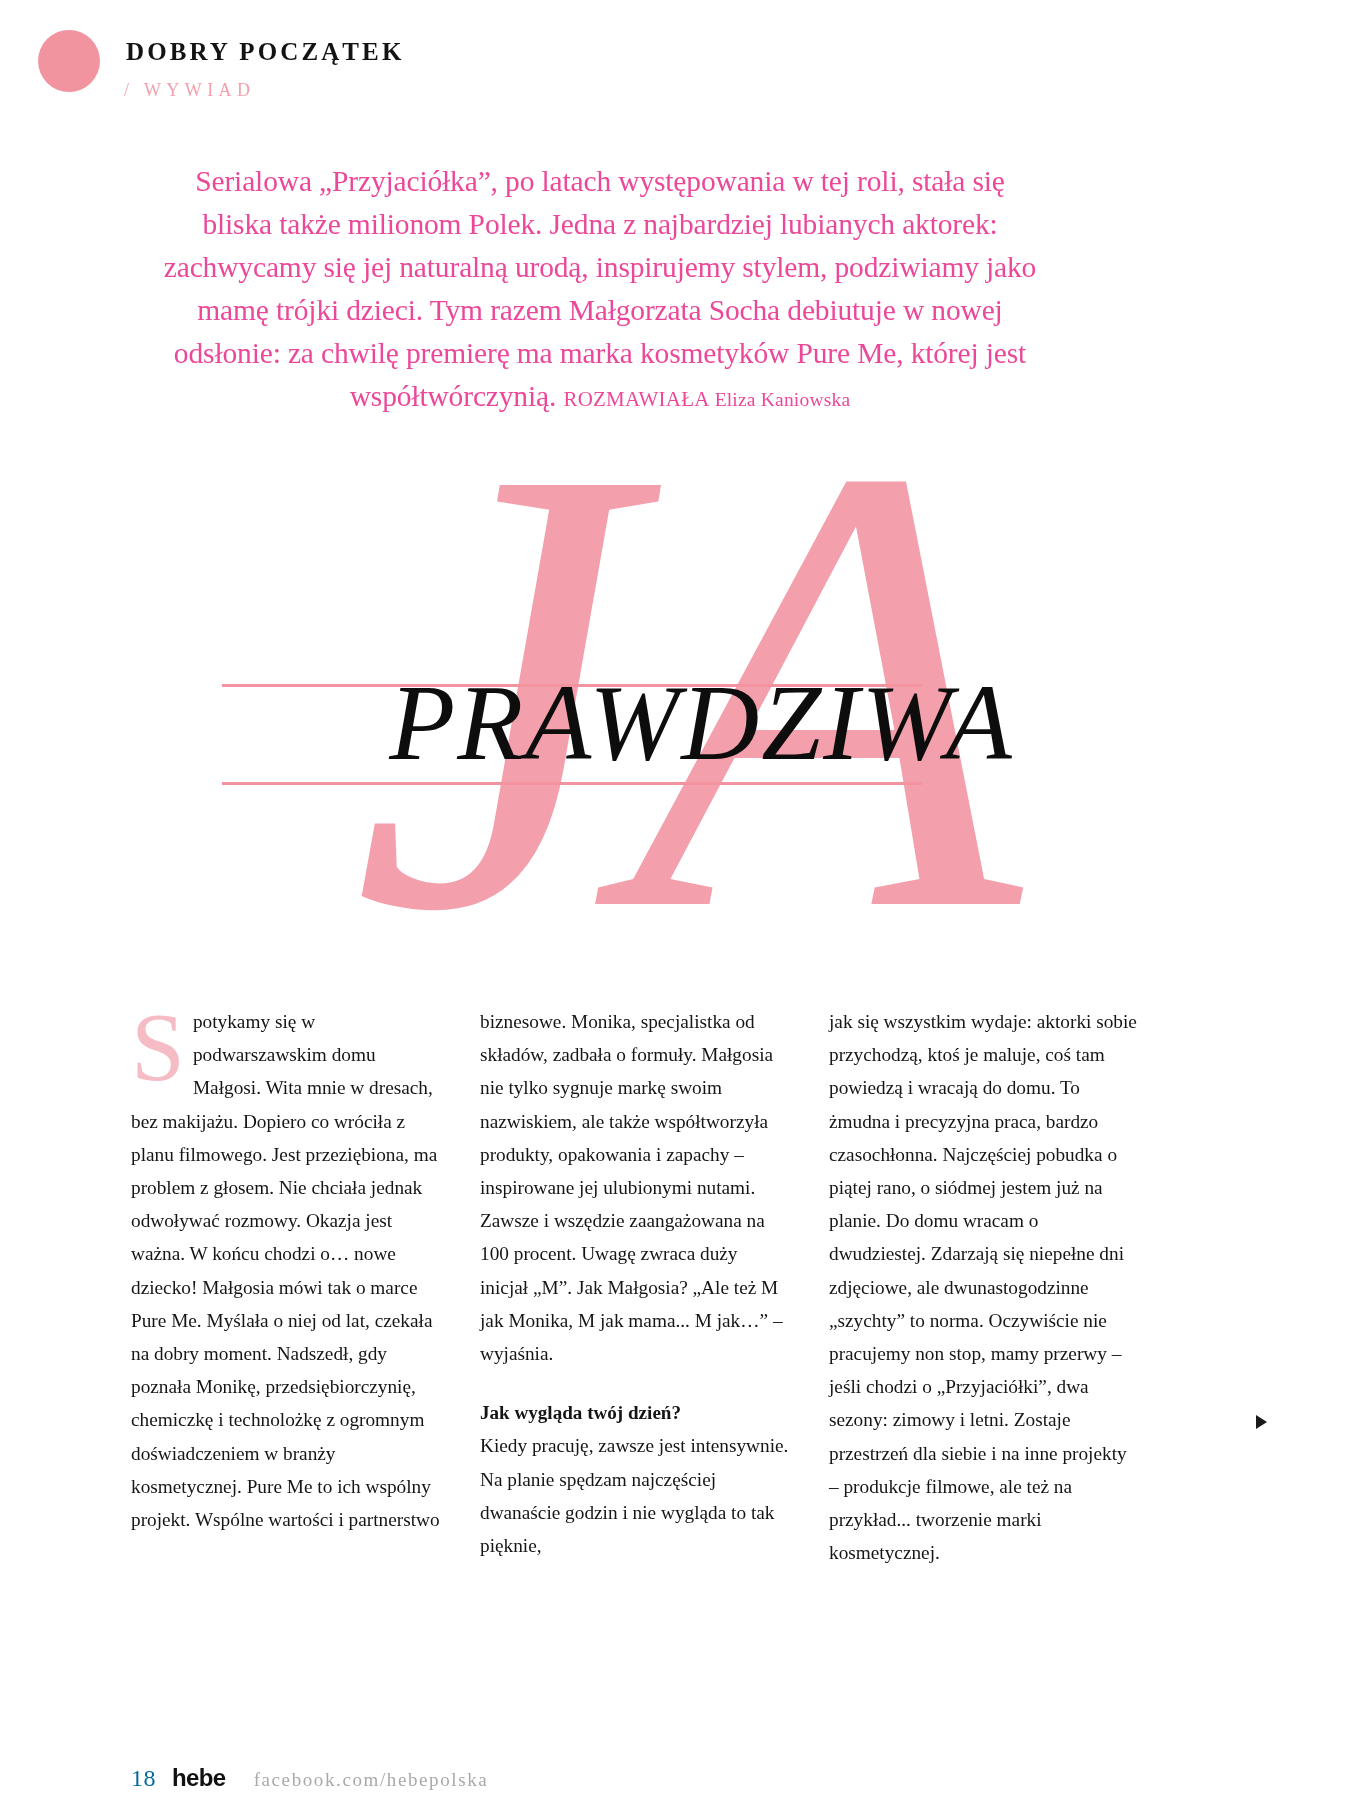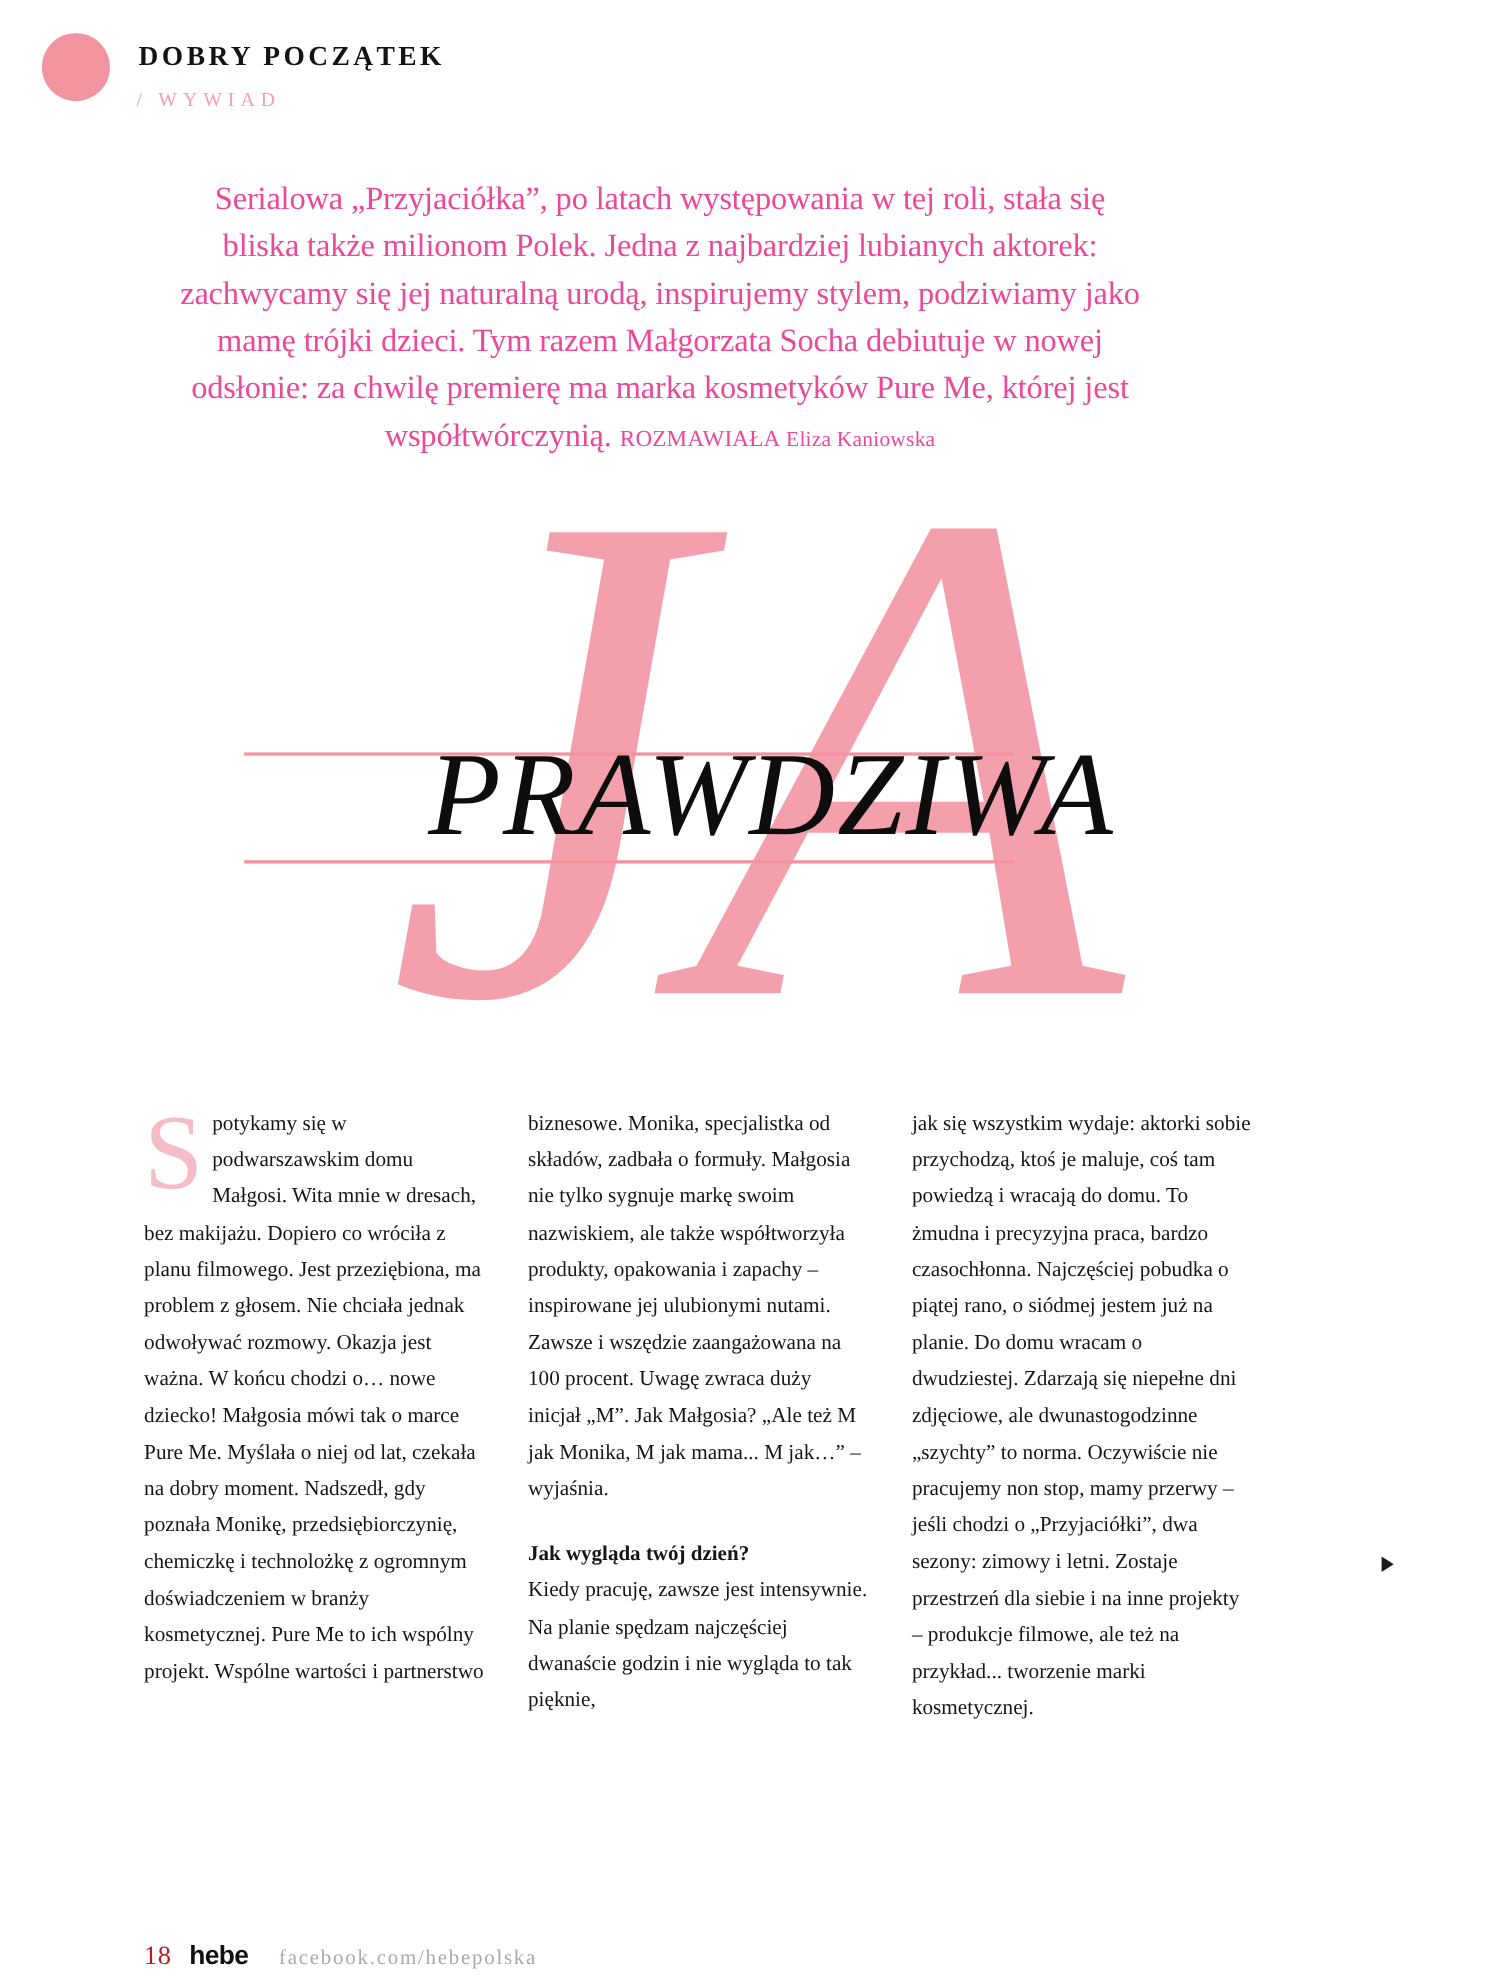--- a/index.html
+++ b/index.html
@@ -145,21 +145,21 @@
   
   .footer {
     position:absolute;
     left:131px; top:1738px;
     display:flex; align-items:baseline;
     gap:0;
   }
   .footer-page {
     font-family:"Liberation Serif", serif;
     font-size:24px;
-    color:#b91c1c;
+    color:#0369a1;
     letter-spacing:0.5px;
     margin-top:27px;
   }
   .footer-brand {
     font-family:"Liberation Sans", sans-serif;
     font-size:24px;
     font-weight:700;
     color:#111111;
     margin-left:16px;
     letter-spacing:-0.6px;

